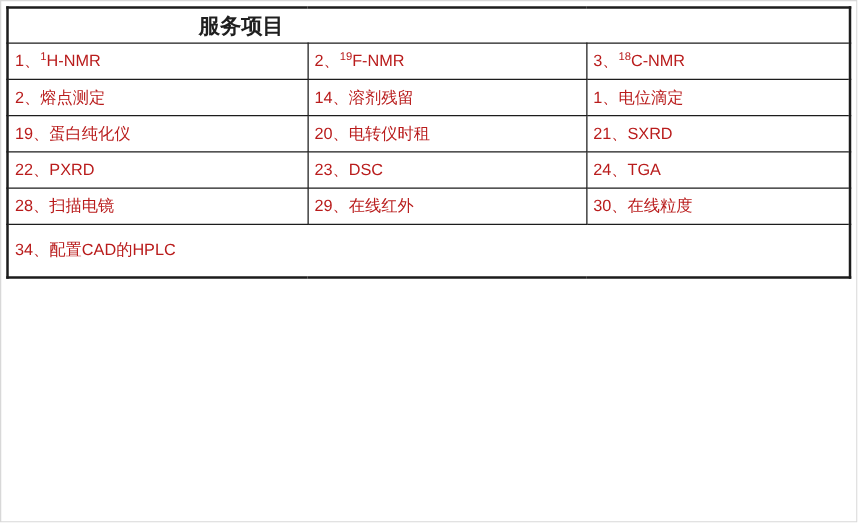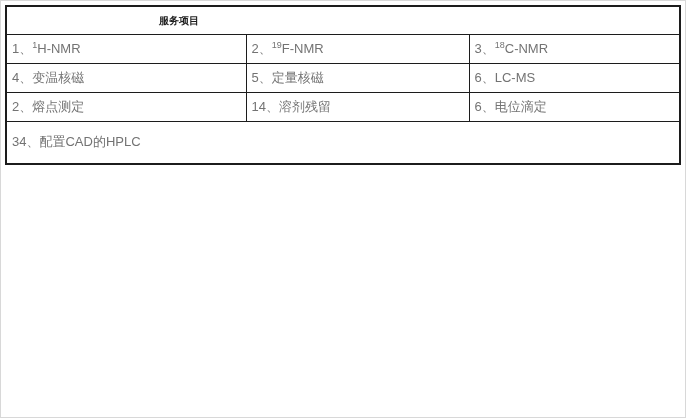--- a/index.html
+++ b/index.html
@@ -22,29 +22,29 @@
     table-layout: fixed;
     width: 674px;
     border: 2px solid #1c1c1c;
   }
   table.svc th,
   table.svc td {
     border: 1px solid #1c1c1c;
     padding: 0 4px 0 5px;
     font-size: 13px;
     line-height: 20px;
-    color: #737373;
+    color: #b91c1c;
     vertical-align: middle;
     overflow: hidden;
     text-align: left;
     font-weight: normal;
   }
   table.svc th.title-cell {
     height: 27px;
-    font-size: 10px;
+    font-size: 17px;
     font-weight: bold;
     color: #1f1f1f;
     padding-left: 152px;
   }
   tr.body-row { height: 29px; }
   tr.tall-row { height: 62px; }
   tr.footer-row { height: 42px; }
   sup {
     font-size: 9px;
     line-height: 0;
@@ -67,27 +67,37 @@
         </th>
       </tr>
     </thead>
     <tbody>
       <tr class="body-row">
         <td><span>1、</span><sup>1</sup><span>H-NMR</span></td>
         <td><span>2、</span><sup>19</sup><span>F-NMR</span></td>
         <td><span>3、</span><sup>18</sup><span>C-NMR</span></td>
       </tr>
       <tr class="body-row">
-        <td><span>4、变温核磁</span></td>
-        <td><span>5、定量核磁</span></td>
-        <td><span>6、LC-MS</span></td>
+        <td><span>2、熔点测定</span></td>
+        <td><span>14、溶剂残留</span></td>
+        <td><span>1、电位滴定</span></td>
       </tr>
       <tr class="body-row">
-        <td><span>2、熔点测定</span></td>
-        <td><span>14、溶剂残留</span></td>
-        <td><span>6、电位滴定</span></td>
+        <td><span>19、蛋白纯化仪</span></td>
+        <td><span>20、电转仪时租</span></td>
+        <td><span>21、SXRD</span></td>
+      </tr>
+      <tr class="body-row">
+        <td><span>22、PXRD</span></td>
+        <td><span>23、DSC</span></td>
+        <td><span>24、TGA</span></td>
+      </tr>
+      <tr class="body-row">
+        <td><span>28、扫描电镜</span></td>
+        <td><span>29、在线红外</span></td>
+        <td><span>30、在线粒度</span></td>
       </tr>
       <tr class="footer-row">
         <td colspan="3"><span>34、配置CAD的HPLC</span></td>
       </tr>
     </tbody>
   </table>
 </div>
 
 </body></html>

